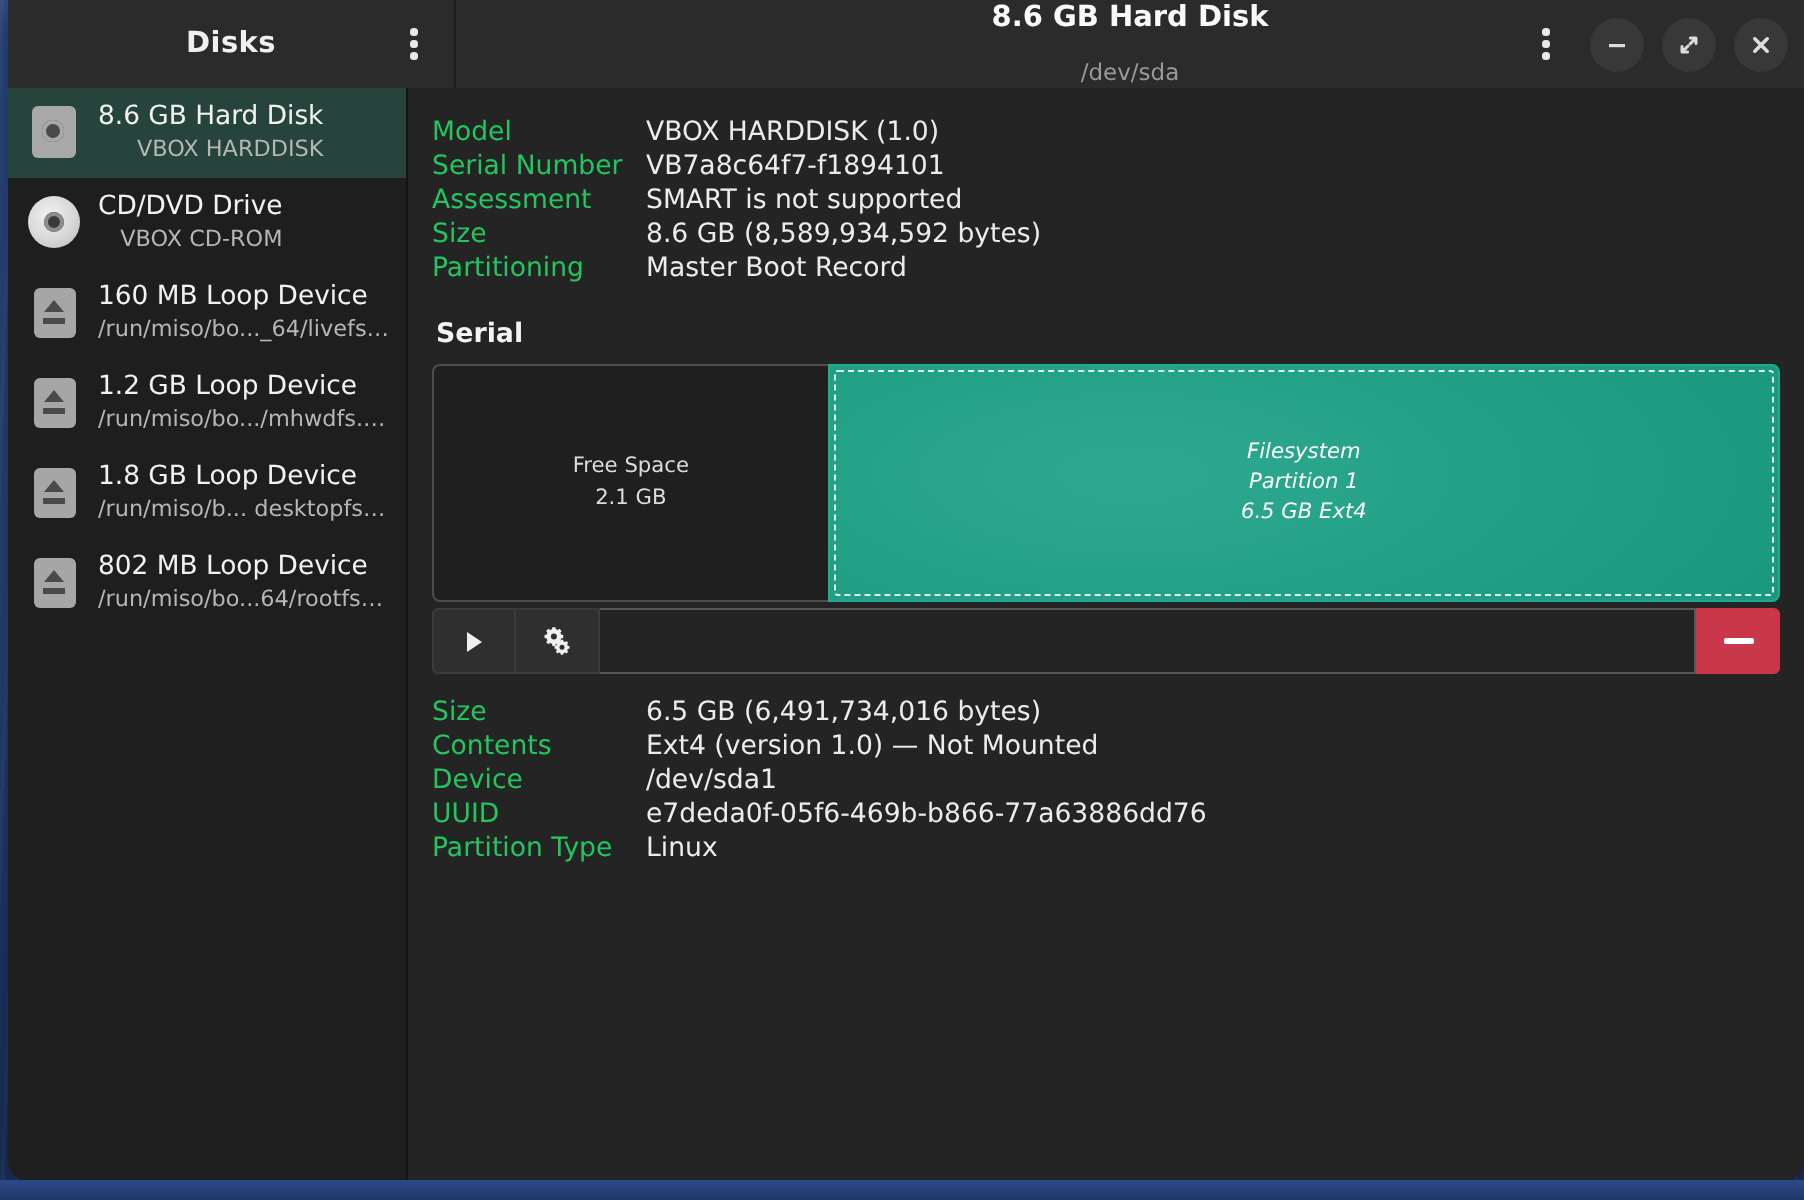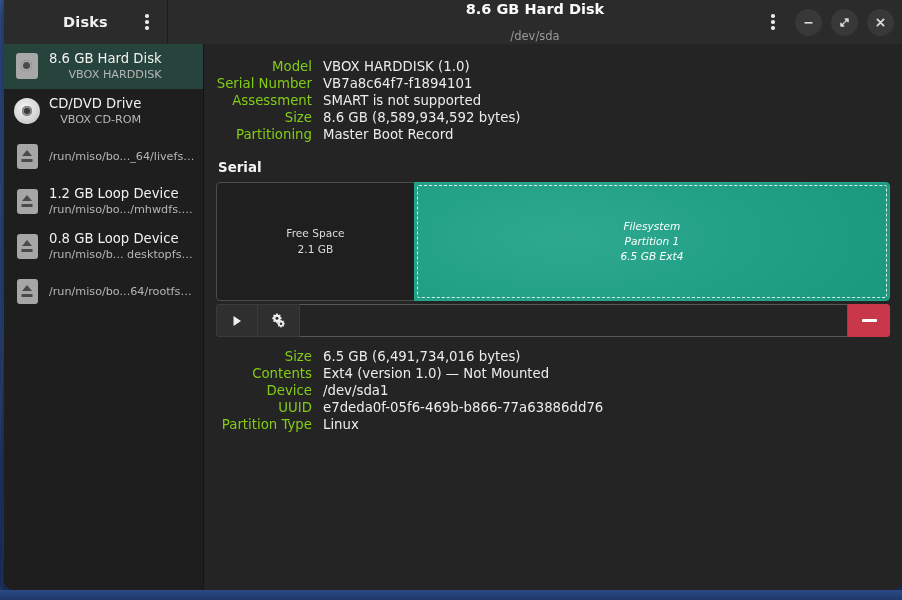--- a/index.html
+++ b/index.html
@@ -43,21 +43,21 @@
   
   .titlebar {
     height: 44px;
     display: flex;
     align-items: stretch;
     background: #2b2b2b;
     flex: 0 0 44px;
   }
 
   .tb-left {
-    width: 164px;
+    width: 224px;
     background: #2b2b2b;
     display: flex;
     align-items: center;
     justify-content: center;
     position: relative;
     border-right: 1px solid #1c1c1c;
   }
   .tb-left .app-title {
     font-size: 14.5px;
     font-weight: bold;
@@ -236,22 +236,22 @@
     background: #242424;
     padding: 14px 12px 0 12px;
     min-width: 0;
     overflow: hidden;
   }
 
   
   .kv { width: 100%; border-collapse: collapse; }
   .kv td { padding: 1px 0; vertical-align: top; }
   .kv td.k {
-    text-align: right;
-    color: #84cc16;
+    text-align: left;
+    color: #22c55e;
     font-size: 13.3px;
     width: 107px;
     padding-right: 11px;
     white-space: nowrap;
   }
   .kv td.v {
     color: #ececec;
     font-size: 13.3px;
     white-space: nowrap;
   }
@@ -422,46 +422,48 @@
           <div class="dev-text">
             <div class="dev-name">CD/DVD Drive</div>
             <div class="dev-sub">VBOX CD-ROM</div>
           </div>
         </div>
         <div class="dev-row">
           <div class="dev-icon">
             <div class="ico-loop"></div>
           </div>
           <div class="dev-text">
+            <div class="dev-name">160 MB Loop Device</div>
             <div class="dev-sub">/run/miso/bo..._64/livefs.sfs</div>
           </div>
         </div>
         <div class="dev-row">
           <div class="dev-icon">
             <div class="ico-loop"></div>
           </div>
           <div class="dev-text">
             <div class="dev-name">1.2 GB Loop Device</div>
             <div class="dev-sub">/run/miso/bo.../mhwdfs.sfs</div>
           </div>
         </div>
         <div class="dev-row">
           <div class="dev-icon">
             <div class="ico-loop"></div>
           </div>
           <div class="dev-text">
-            <div class="dev-name">0.8 GB Loop Device</div>
+            <div class="dev-name">1.8 GB Loop Device</div>
             <div class="dev-sub">/run/miso/b... desktopfs.sfs</div>
           </div>
         </div>
         <div class="dev-row">
           <div class="dev-icon">
             <div class="ico-loop"></div>
           </div>
           <div class="dev-text">
+            <div class="dev-name">802 MB Loop Device</div>
             <div class="dev-sub">/run/miso/bo...64/rootfs.sfs</div>
           </div>
         </div>
       </div>
 
     <div class="main">
 
       <table class="kv">
         <tbody id="drive-info-body">
             <tr>

